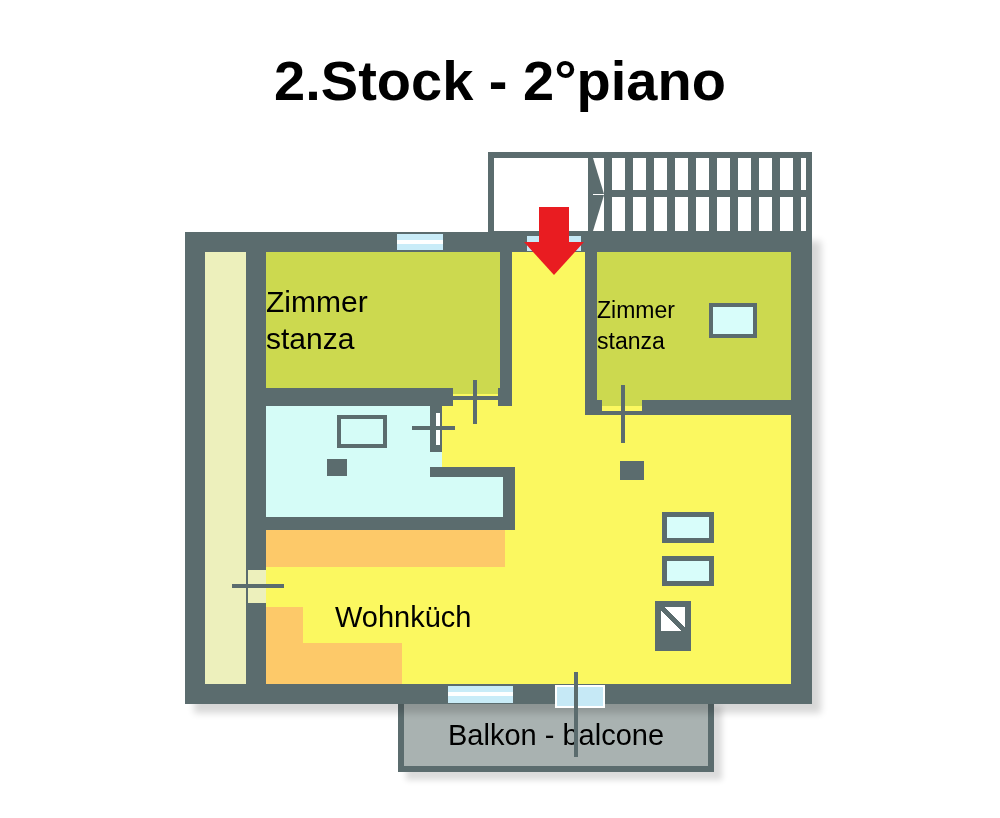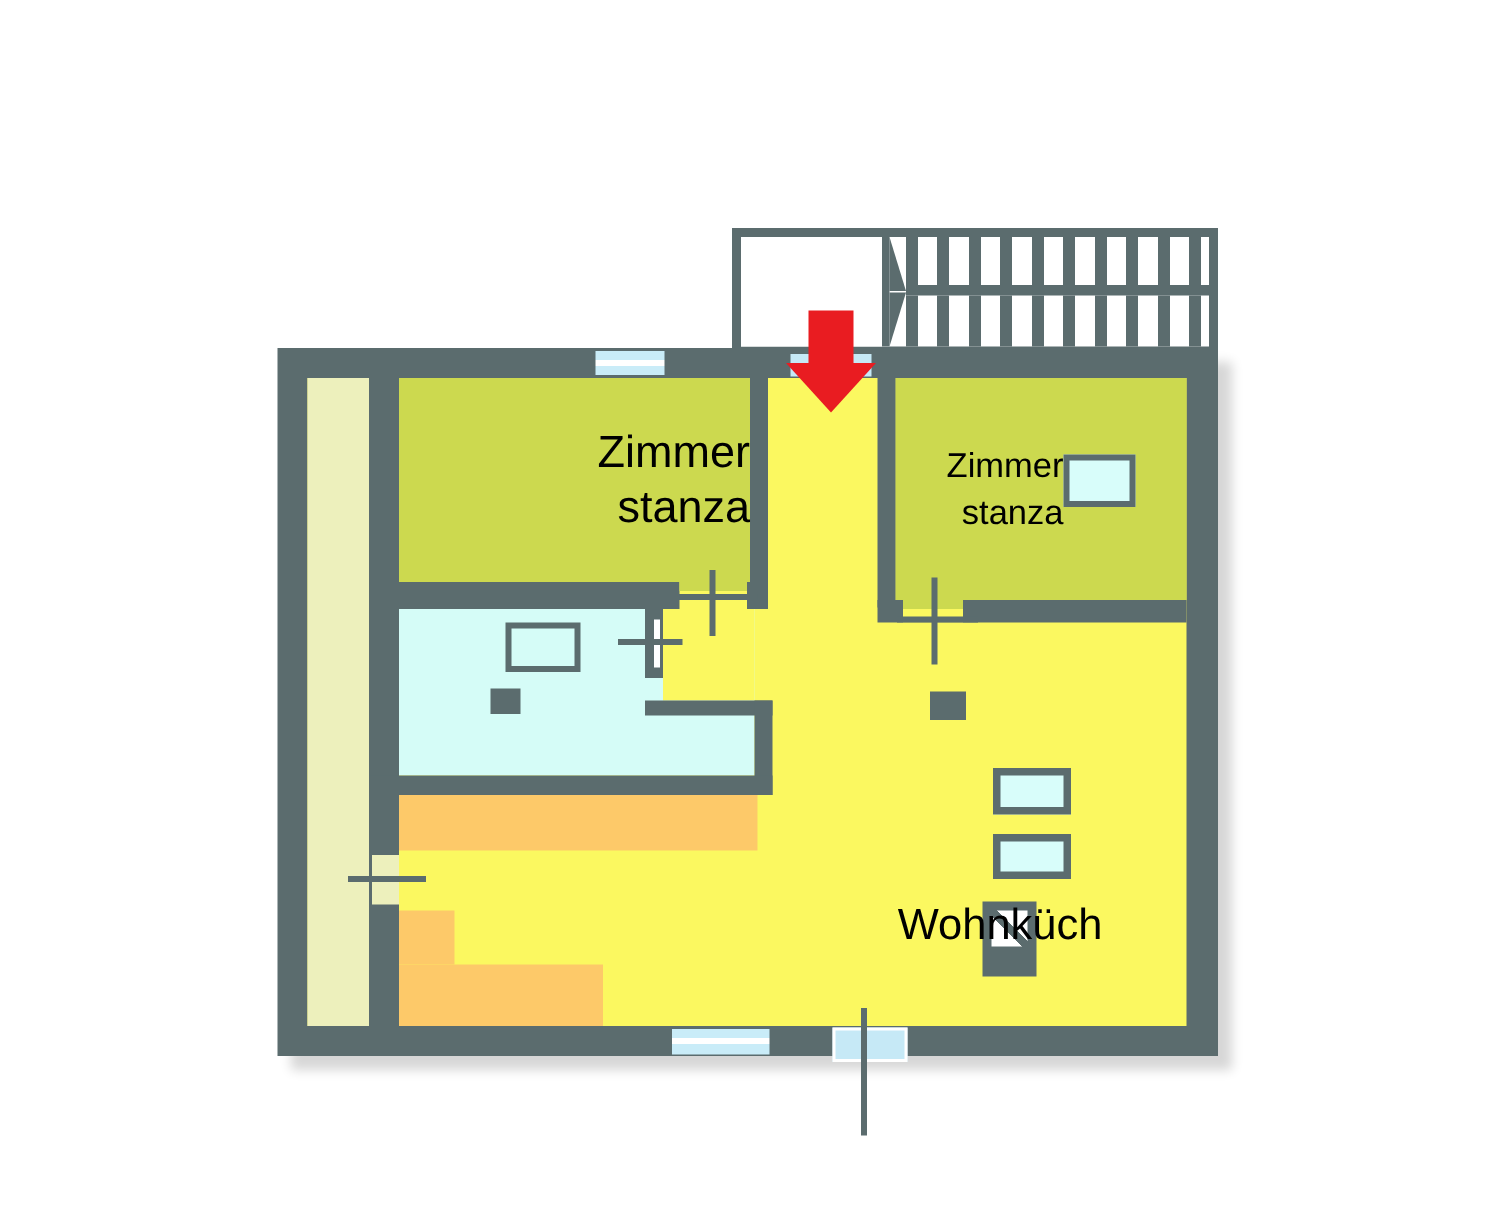--- a/index.html
+++ b/index.html
@@ -20,21 +20,21 @@
 
   
   .building{left:185px;top:232px;width:627px;height:472px;background:var(--wall);
             box-shadow:9px 9px 7px rgba(0,0,0,0.16);z-index:2;}
   .floor{left:20px;top:20px;width:586px;height:432px;background:var(--floor_yellow);}
   .pale-strip{left:20px;top:20px;width:41px;height:432px;background:var(--pale_strip);}
   .inner-wall{left:61px;top:20px;width:20px;height:432px;background:var(--wall);}
   .room-olive{background:var(--room_olive);}
   .zimmer-left{left:81px;top:20px;width:234px;height:136px;}
   .zimmer-right{left:412px;top:20px;width:194px;height:148px;}
-  .room-label{display:flex;flex-direction:column;align-items:flex-end;justify-content:center;text-align:center;}
+  .room-label{display:flex;flex-direction:column;align-items:flex-start;justify-content:center;text-align:center;}
   .zl-label{left:81px;top:20px;width:234px;height:136px;font-size:30px;line-height:37px;}
   .zr-label{left:412px;top:20px;width:112px;height:148px;font-size:23px;line-height:31px;}
   .corr-l-wall{left:315px;top:20px;width:12px;height:136px;background:var(--wall);}
   .corr-r-wall{left:400px;top:20px;width:12px;height:153px;background:var(--wall);}
   .wall-zl-bottom{left:61px;top:156px;width:266px;height:18px;background:var(--wall);}
   .zl-door-gap{left:268px;top:156px;width:45px;height:18px;background:var(--floor_yellow);}
   .zl-door-sill{left:268px;top:156px;width:45px;height:6px;background:var(--room_olive);}
   .wall-zr-bottom{left:400px;top:168px;width:206px;height:15px;background:var(--wall);}
   .zr-door-gap{left:417px;top:168px;width:40px;height:15px;background:var(--floor_yellow);}
   .zr-door-sill{left:417px;top:168px;width:40px;height:6px;background:var(--room_olive);}
@@ -92,37 +92,41 @@
   .arrow-shaft{left:539px;top:207px;width:30px;height:36px;background:var(--arrow_red);z-index:5;}
   .arrow-head{left:524px;top:242px;width:0;height:0;z-index:5;
       border-left:30px solid transparent;border-right:30px solid transparent;
       border-top:33px solid var(--arrow_red);}
 </style>
 </head>
 <body>
 
 <div class="page">
 
+  <div class="abs title">2.Stock - 2°piano</div>
 
   <div class="abs stairs">
     <div class="abs landing"></div>
     <div class="abs wedge">
       <svg width="16" height="73" aria-hidden="true">
           <rect x="0" y="0" width="5" height="73" fill="currentColor"></rect>
           <polygon points="5,0 16,36 5,36" fill="currentColor"></polygon>
           <polygon points="5,37 16,37 5,73" fill="currentColor"></polygon>
         </svg>
     </div>
     <div class="abs treads">
       <div class="abs tread-row row-top"></div>
       <div class="abs mid-band"></div>
       <div class="abs tread-row row-bottom"></div>
     </div>
   </div>
 
+  <div class="abs balcony">
+    <span>Balkon - balcone</span>
+  </div>
 
   <div class="abs building">
     <div class="abs floor"></div>
     <div class="abs pale-strip"></div>
     <div class="abs inner-wall"></div>
 
     <div class="abs room-olive zimmer-left"></div>
     <div class="abs room-olive zimmer-right"></div>
 
     <div class="abs corr-l-wall"></div>

